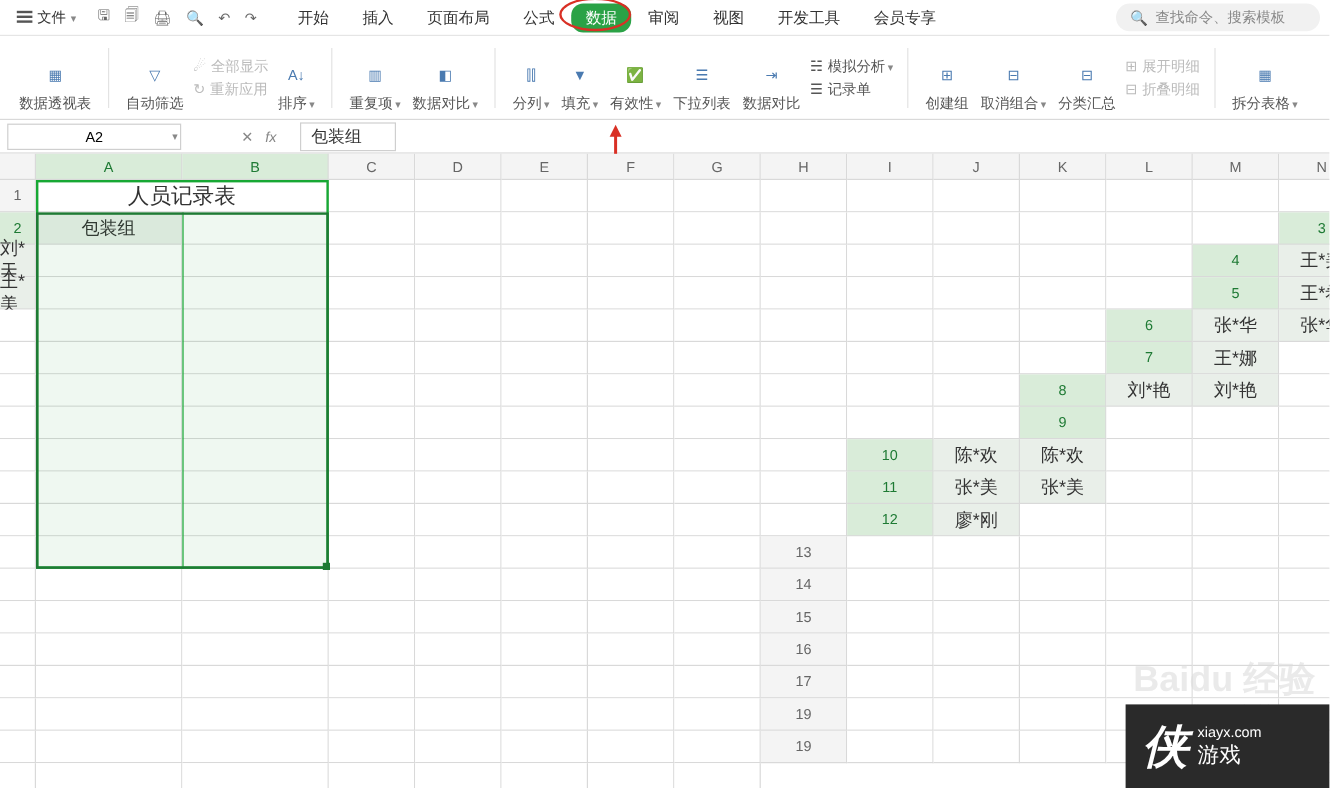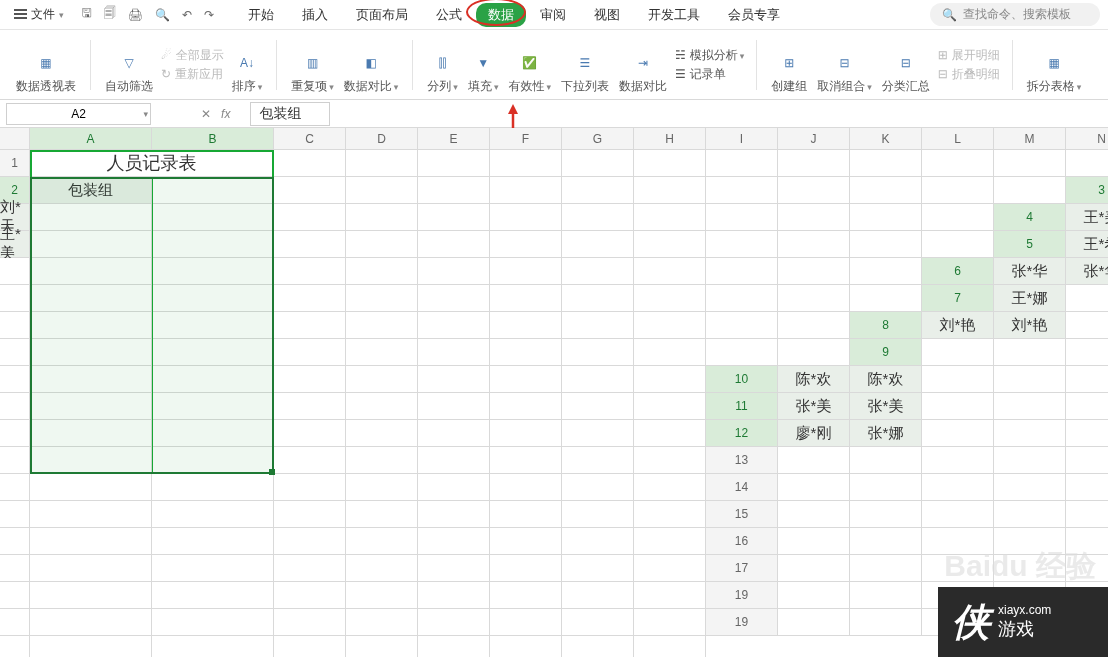--- a/index.html
+++ b/index.html
@@ -386,21 +386,20 @@
       <div class="cell" style="height: 27px;"></div>
       <div class="cell" style="height: 27px;"></div>
       <div class="cell" style="height: 27px;"></div>
       <div class="cell" style="height: 27px;"></div>
       <div class="cell" style="height: 27px;"></div>
       <div class="cell" style="height: 27px;"></div>
       <div class="cell" style="height: 27px;"></div>
       <div class="cell" style="height: 27px;"></div>
       <div class="rownum sel" style="height: 27px;">12</div>
       <div class="cell data" style="height: 27px; background: rgb(233, 239, 233); font-size: 15px;">廖*刚</div>
-      <div class="cell data" style="height: 27px; background: rgb(233, 239, 233); font-size: 15px;">张*娜</div>
       <div class="cell" style="height: 27px;"></div>
       <div class="cell" style="height: 27px;"></div>
       <div class="cell" style="height: 27px;"></div>
       <div class="cell" style="height: 27px;"></div>
       <div class="cell" style="height: 27px;"></div>
       <div class="cell" style="height: 27px;"></div>
       <div class="cell" style="height: 27px;"></div>
       <div class="cell" style="height: 27px;"></div>
       <div class="cell" style="height: 27px;"></div>
       <div class="cell" style="height: 27px;"></div>

